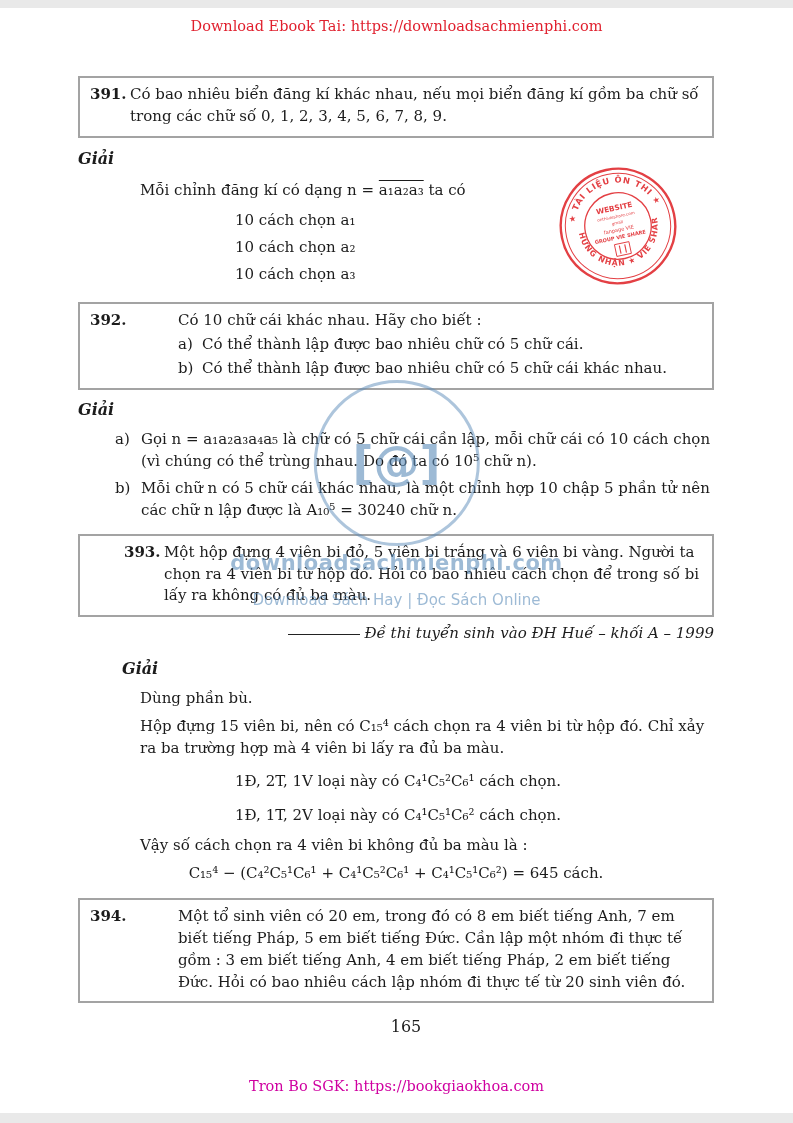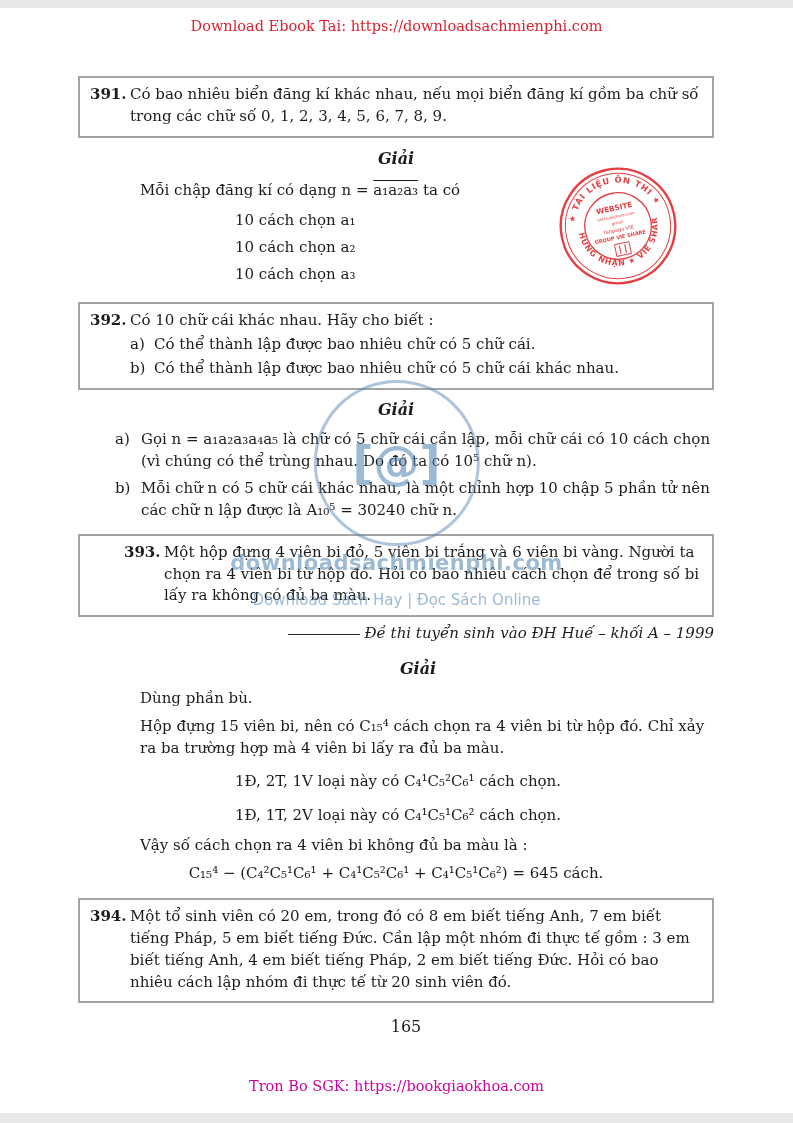--- a/index.html
+++ b/index.html
@@ -26,35 +26,35 @@
   .box{
     border:2px solid #a3a3a3;
     padding:6px 10px 8px 10px;
     display:flex;align-items:flex-start;
     background:transparent;
   }
   .pnum{font-weight:bold;min-width:40px;flex:0 0 40px;}
   .ptext{flex:1;}
   .ptext .item{margin-top:2px;display:flex;}
   .item .marker{min-width:24px;flex:0 0 24px;}
-  .giai{text-align:center;font-weight:bold;font-style:italic;font-size:16px;}
+  .giai{font-weight:bold;font-style:italic;font-size:16px;}
   .para{margin-left:62px;}
   .choices .choice{margin-left:157px;line-height:1.8;}
   .case{margin-left:157px;margin-top:12px;}
   .solitem{display:flex;margin-left:37px;}
   .solitem .marker{min-width:26px;flex:0 0 26px;}
   .solitem .stext{flex:1;}
   .attrib{display:flex;justify-content:flex-end;align-items:center;font-style:italic;}
   .attrib-rule{width:72px;border-top:1.6px solid #222;margin-right:5px;flex:0 0 72px;}
   .formula{text-align:center;}
   .pageno{text-align:center;padding-right:24px;font-size:16px;}
   .overline{text-decoration:overline;}
   .mt4{margin-top:4px;}.mt6{margin-top:6px;}.mt8{margin-top:8px;}
   .mt9{margin-top:9px;}.mt10{margin-top:10px;}.mt12{margin-top:12px;padding-left:44px;}
-  .mt14{margin-top:14px;}
+  .mt14{margin-top:14px;gap:48px;}
 
   
   .stamp-wrap{
     position:absolute;left:558px;top:158px;width:120px;height:120px;
     z-index:3;transform:rotate(-12deg);opacity:.88;pointer-events:none;
   }
   
   .wm-center{
     position:absolute;left:50%;top:372px;transform:translateX(-50%);
     z-index:3;text-align:center;pointer-events:none;
@@ -79,21 +79,21 @@
 
   <div class="content">
 
     <div class="box mt8">
       <span class="pnum">391.</span>
       <div class="ptext">Có bao nhiêu biển đăng kí khác nhau, nếu mọi biển đăng kí gồm ba chữ số trong các chữ số 0, 1, 2, 3, 4, 5, 6, 7, 8, 9.</div>
     </div>
 
     <div class="giai mt9">Giải</div>
 
-    <div class="para mt10"><span>Mỗi chập đăng kí có dạng n = </span><span class="overline">a₁a₂a₃</span><span> ta có</span></div>
+    <div class="para mt10"><span>Mỗi chỉnh đăng kí có dạng n = </span><span class="overline">a₁a₂a₃</span><span> ta có</span></div>
 
     <div class="choices mt6">
       <div class="choice">10 cách chọn a₁</div>
       <div class="choice">10 cách chọn a₂</div>
       <div class="choice">10 cách chọn a₃</div>
     </div>
 
 
     <div class="box mt14">
       <span class="pnum">392.</span>

